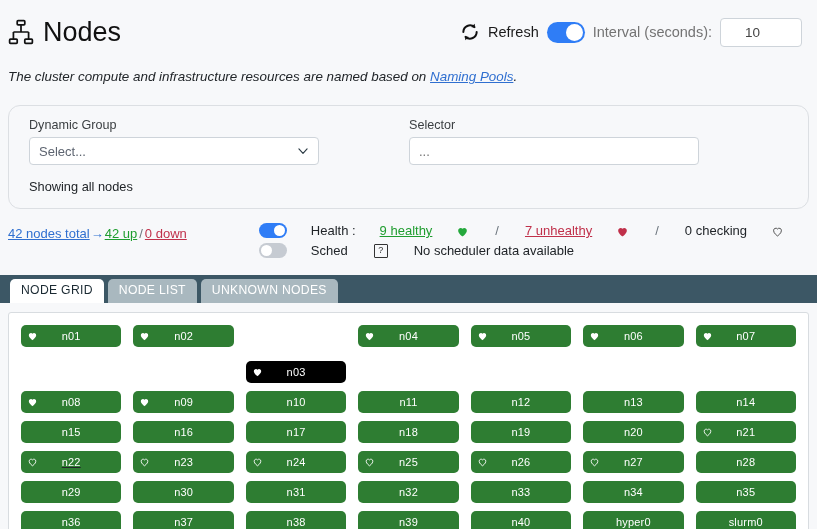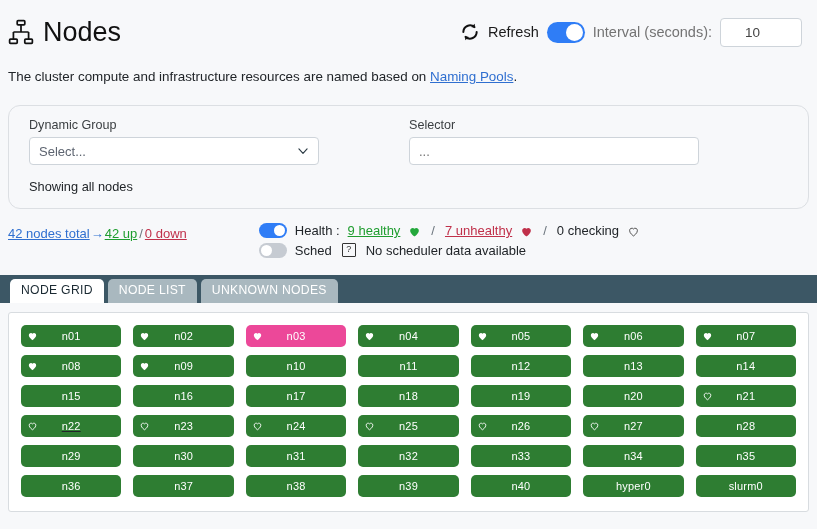--- a/index.html
+++ b/index.html
@@ -96,20 +96,21 @@
     padding: 0 24px;
     outline: none;
   }
 
   
   .description {
     font-size: 13.4px;
     color: #212529;
     padding: 14px 19px 0 8px;
     line-height: 1.3;
+    font-style: italic;
   }
   .description a {
     color: #2f6fd0;
     text-decoration: underline;
   }
 
   
   .filter-panel {
     margin: 20px 8px 0 8px;
     border: 1px solid #dcdfe3;
@@ -196,22 +197,22 @@
   .link-down { color: #c0304a; }
 
   .health-block {
     margin-left: 72px;
     display: flex;
     flex-direction: column;
     gap: 5px;
   }
   .health-line {
     display: flex;
-    align-items: flex-start;
-    gap: 8px;
+    align-items: flex-end;
+    gap: 24px;
     font-size: 13px;
     white-space: nowrap;
   }
   .toggle.small {
     width: 28px;
     height: 15px;
     border-radius: 8px;
   }
   .toggle.small .knob {
     width: 11px;
@@ -430,21 +431,21 @@
         <span class="tile-label">n01</span>
       </div>
       <div class="node-tile" style="background: rgb(46, 125, 50);">
         <span>
           <svg class="tile-heart" viewBox="0 0 24 24">
             <path d="M12 21s-8-5.1-8-10.5A4.6 4.6 0 0 1 12 7a4.6 4.6 0 0 1 8 3.5C20 15.9 12 21 12 21z" fill="#ffffff"></path>
           </svg>
         </span>
         <span class="tile-label">n02</span>
       </div>
-      <div class="node-tile" style="background: #ec4899;">
+      <div class="node-tile" style="background: #000000; margin-top: 36px;">
         <span>
           <svg class="tile-heart" viewBox="0 0 24 24">
             <path d="M12 21s-8-5.1-8-10.5A4.6 4.6 0 0 1 12 7a4.6 4.6 0 0 1 8 3.5C20 15.9 12 21 12 21z" fill="#ffffff"></path>
           </svg>
         </span>
         <span class="tile-label">n03</span>
       </div>
       <div class="node-tile" style="background: rgb(46, 125, 50);">
         <span>
           <svg class="tile-heart" viewBox="0 0 24 24">

